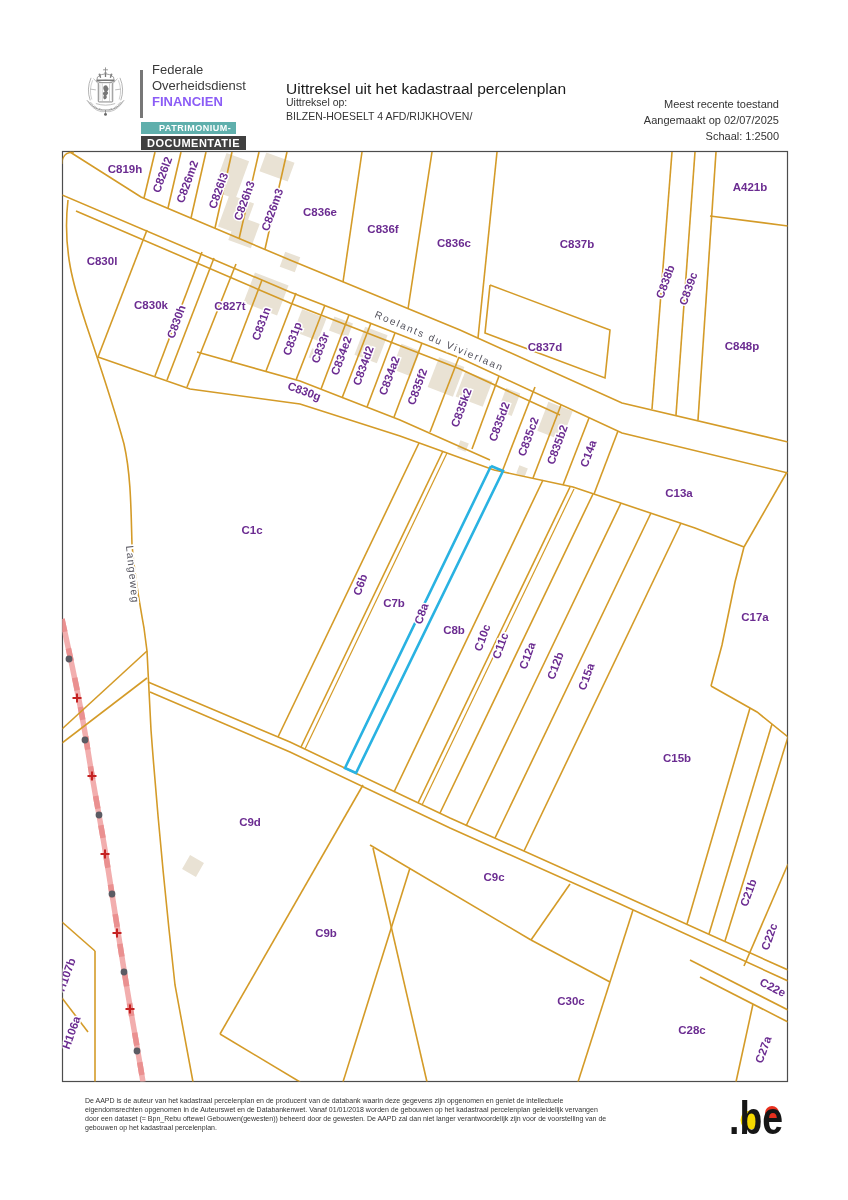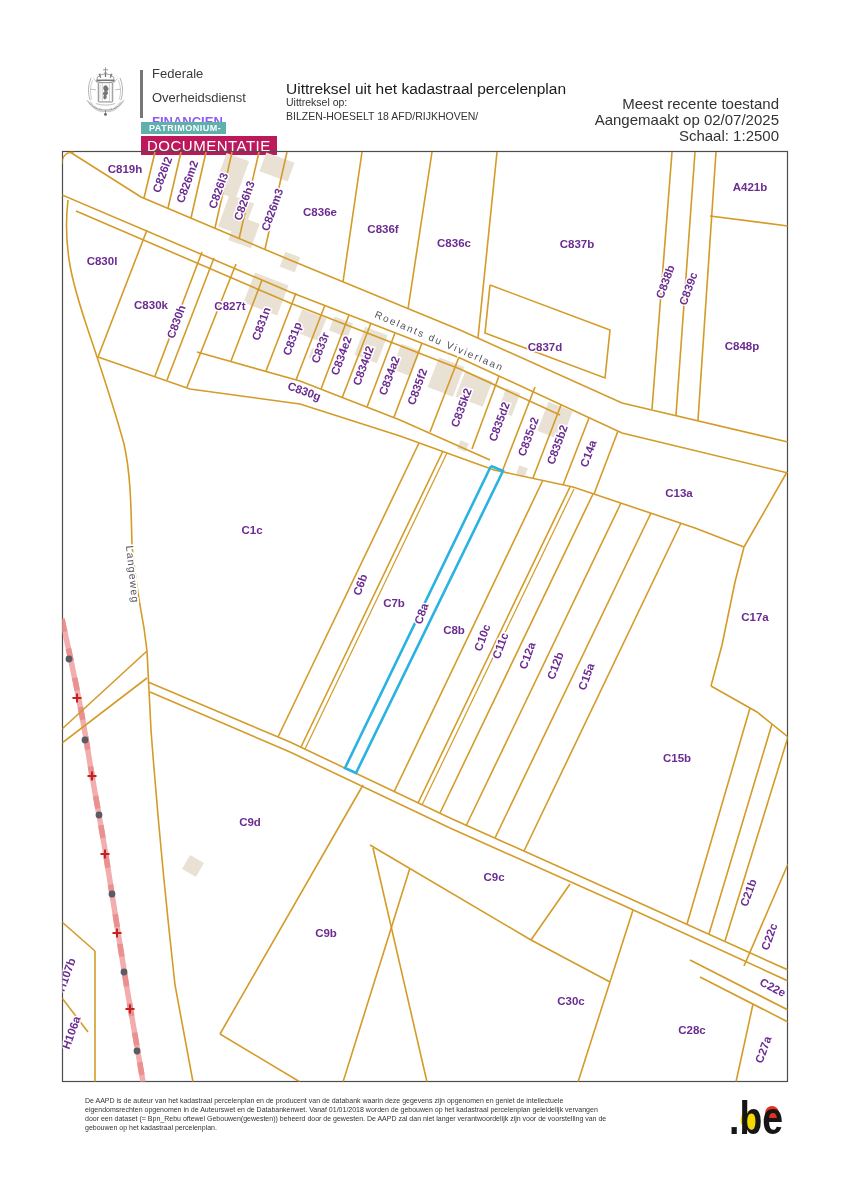--- a/index.html
+++ b/index.html
@@ -23,27 +23,27 @@
 <path d="M13,15 L19,21 M43,15 L37,21 M9,28 L16,29 M47,28 L40,29" stroke="#999" stroke-width="0.8"></path>
 <path d="M5,42 Q16,56 28,54 Q40,56 51,42" stroke="#8a8a8a" stroke-width="1.1"></path>
 <path d="M7,45 Q17,58 28,56 Q39,58 49,45" stroke="#a5a5a5" stroke-width="0.8"></path>
 <path d="M9,44 L13,48 M14,49 L18,52 M20,52 L24,54 M47,44 L43,48 M42,49 L38,52 M36,52 L32,54" stroke="#999" stroke-width="0.8"></path>
 <path d="M28,54 L28,58" stroke="#777"></path>
 <circle cx="28" cy="59.5" r="1.8" fill="#666" stroke="none"></circle>
 <path d="M16,46 Q28,50 40,46" stroke="#999" stroke-width="0.8"></path>
 </g>
   </svg>
 <div class="abs" style="left:140px;top:70px;width:3px;height:48px;background:#777"></div>
-<div class="abs" style="left:152px;top:62px;font-size:13px;line-height:24px;color:#3a3a3a">Federale<br>Overheidsdienst<br><b style="color:#8b5cf6">FINANCIEN</b></div>
-<div class="abs" style="left:141px;top:122px;background:#5fafac;color:#fff;font-size:9px;font-weight:bold;padding:1px 5px 1px 8px;letter-spacing:0.5px">PATRIMONIUM-</div>
-<div class="abs" style="left:141px;top:136px;background:#be185d;color:#fff;font-size:15px;font-weight:normal;padding:1px 6px 1px 6px;letter-spacing:0.5px">DOCUMENTATIE</div>
+<div class="abs" style="left:152px;top:62px;font-size:13px;line-height:16px;color:#3a3a3a">Federale<br>Overheidsdienst<br><b style="color:#8b5cf6">FINANCIEN</b></div>
+<div class="abs" style="left:141px;top:122px;background:#5fafac;color:#fff;font-size:9px;font-weight:bold;padding:1px 5px 1px 18px;letter-spacing:0.5px">PATRIMONIUM-</div>
+<div class="abs" style="left:141px;top:136px;background:#404040;color:#fff;font-size:11px;font-weight:bold;padding:1px 6px 1px 6px;letter-spacing:0.5px">DOCUMENTATIE</div>
 <div class="abs" style="left:286px;top:80px;font-size:15.5px;font-weight:normal;color:#1a1a1a">Uittreksel uit het kadastraal percelenplan</div>
 <div class="abs" style="left:286px;top:96px;font-size:10.5px;color:#333">Uittreksel op:</div>
-<div class="abs" style="left:286px;top:110px;font-size:10.5px;color:#333">BILZEN-HOESELT 18 AFD/RIJKHOVEN/</div>
-<div class="abs" style="left:479px;top:96px;width:300px;text-align:right;font-size:15px;color:#333;line-height:16px">Meest recente toestand<br>Aangemaakt op 02/07/2025<br>Schaal: 1:2500</div>
+<div class="abs" style="left:286px;top:110px;font-size:10.5px;color:#333">BILZEN-HOESELT 4 AFD/RIJKHOVEN/</div>
+<div class="abs" style="left:479px;top:96px;width:300px;text-align:right;font-size:11px;color:#333;line-height:16px">Meest recente toestand<br>Aangemaakt op 02/07/2025<br>Schaal: 1:2500</div>
 <svg class="abs" style="left:0;top:0" width="848" height="1200" viewBox="0 0 848 1200" font-family="Liberation Sans,sans-serif">
 <clipPath id="mapclip">
       <rect x="62.5" y="151.5" width="725" height="930"></rect>
     </clipPath>
 <rect x="62.5" y="151.5" width="725" height="930" fill="none" stroke="#4d4d4d" stroke-width="1.2"></rect>
 <g clip-path="url(#mapclip)">
 <rect x="219.0" y="156.0" width="24" height="40" fill="#e9e2d4" transform="rotate(20 231 176)"></rect>
 <rect x="223.0" y="198.0" width="26" height="34" fill="#e9e2d4" transform="rotate(20 236 215)"></rect>
 <rect x="262.0" y="157.0" width="30" height="20" fill="#e9e2d4" transform="rotate(20 277 167)"></rect>
 <rect x="282.0" y="254.0" width="16" height="16" fill="#e9e2d4" transform="rotate(20 290 262)"></rect>

